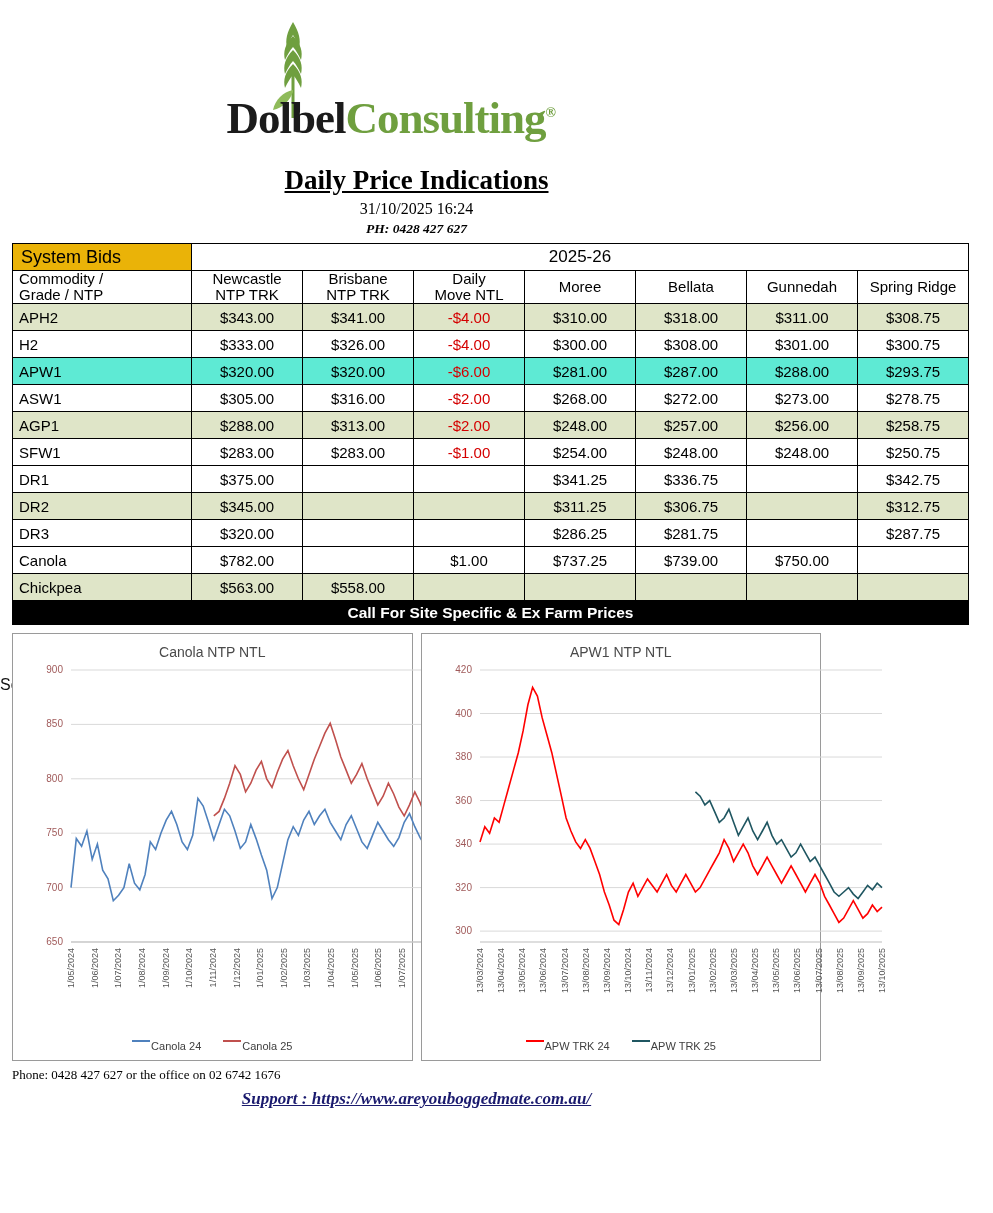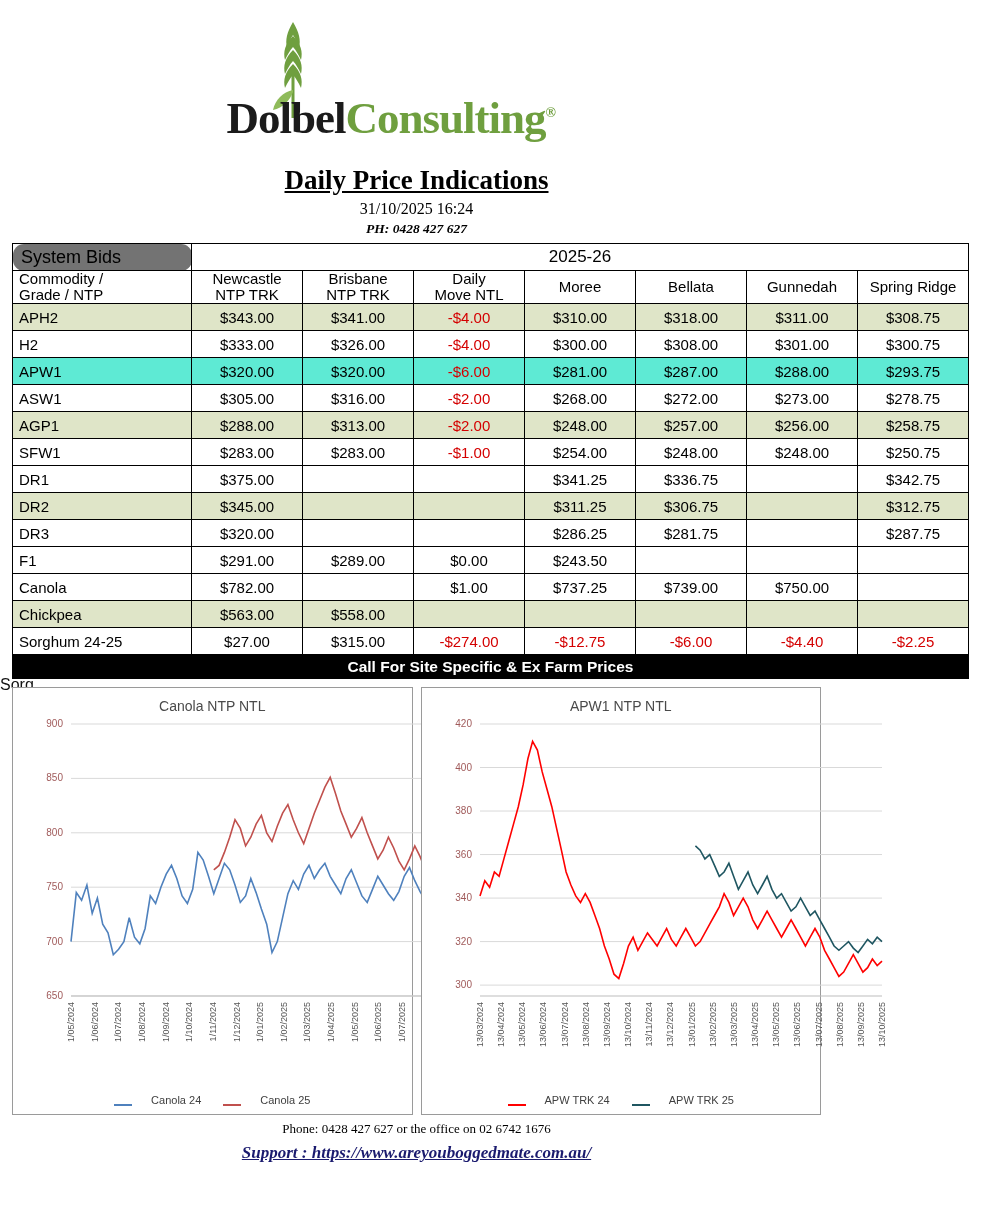--- a/index.html
+++ b/index.html
@@ -111,27 +111,26 @@
     text-align: center;
     font-weight: normal;
     overflow: hidden;
     white-space: nowrap;
   }
   .col-commodity { width: 164px; text-align: left !important; }
   .col-std { width: 113px; }
   .col-move { width: 97px; }
 
   .hdr-system {
-    background: #737373;
+    background: #eab308;
     font-weight: bold;
     font-size: 18px;
     text-align: left !important;
     padding-left: 8px !important;
     height: 30px;
-    border-radius: 11px;
   }
   .hdr-season {
     font-weight: bold;
     font-size: 17px;
     height: 30px;
   }
   .sub-hdr td {
     font-weight: bold;
     font-size: 15px;
     line-height: 16px;
@@ -191,26 +190,26 @@
     position: absolute;
     bottom: 8px;
     left: 0;
     width: 100%;
     display: flex;
     justify-content: center;
     gap: 22px;
     font-size: 11px;
     color: #404040;
   }
-  .legend-item { display: flex; align-items: flex-end; gap: 19px; }
+  .legend-item { display: flex; align-items: flex-start; gap: 1px; }
   .legend-swatch { width: 18px; height: 2px; display: inline-block; }
 
   
   .footer-phone {
-    text-align: center;
+    text-align: left;
     font-size: 13px;
     font-family: "Liberation Serif", serif;
     margin-top: 6px;
   }
   .footer-support {
     text-align: center;
     font-size: 17px;
     font-family: "Liberation Serif", serif;
     font-weight: bold;
     font-style: italic;
@@ -366,58 +365,38 @@
           <td class="col-commodity">DR3</td>
           <td class="col-std">$320.00</td>
           <td class="col-std"></td>
           <td class="col-move"></td>
           <td class="col-std">$286.25</td>
           <td class="col-std">$281.75</td>
           <td class="col-std"></td>
           <td class="col-std">$287.75</td>
         </tr>
         <tr>
-          <td class="col-commodity">F1</td>
-          <td class="col-std">$291.00</td>
-          <td class="col-std">$289.00</td>
-          <td class="col-move">$0.00</td>
-          <td class="col-std">$243.50</td>
-          <td class="col-std"></td>
-          <td class="col-std"></td>
-          <td class="col-std"></td>
-        </tr>
-        <tr>
           <td class="col-commodity">Canola</td>
           <td class="col-std">$782.00</td>
           <td class="col-std"></td>
           <td class="col-move">$1.00</td>
           <td class="col-std">$737.25</td>
           <td class="col-std">$739.00</td>
           <td class="col-std">$750.00</td>
           <td class="col-std"></td>
         </tr>
         <tr class="row-shade">
           <td class="col-commodity">Chickpea</td>
           <td class="col-std">$563.00</td>
           <td class="col-std">$558.00</td>
           <td class="col-move"></td>
           <td class="col-std"></td>
           <td class="col-std"></td>
           <td class="col-std"></td>
           <td class="col-std"></td>
-        </tr>
-        <tr>
-          <td class="col-commodity">Sorghum 24-25</td>
-          <td class="col-std">$27.00</td>
-          <td class="col-std">$315.00</td>
-          <td class="col-move neg">-$274.00</td>
-          <td class="col-std neg">-$12.75</td>
-          <td class="col-std neg">-$6.00</td>
-          <td class="col-std neg">-$4.40</td>
-          <td class="col-std neg">-$2.25</td>
         </tr>
       </tbody>
   </table>
   <div class="callbar">Call For Site Specific &amp; Ex Farm Prices</div>
 
   <div class="charts">
     <div class="chart-box">
       <div class="chart-title">Canola NTP NTL</div>
       <svg class="plot" id="plot0" viewBox="0 0 472 356">
           <line x1="58" x2="460" y1="280" y2="280" stroke="#d9d9d9" stroke-width="1"></line>

